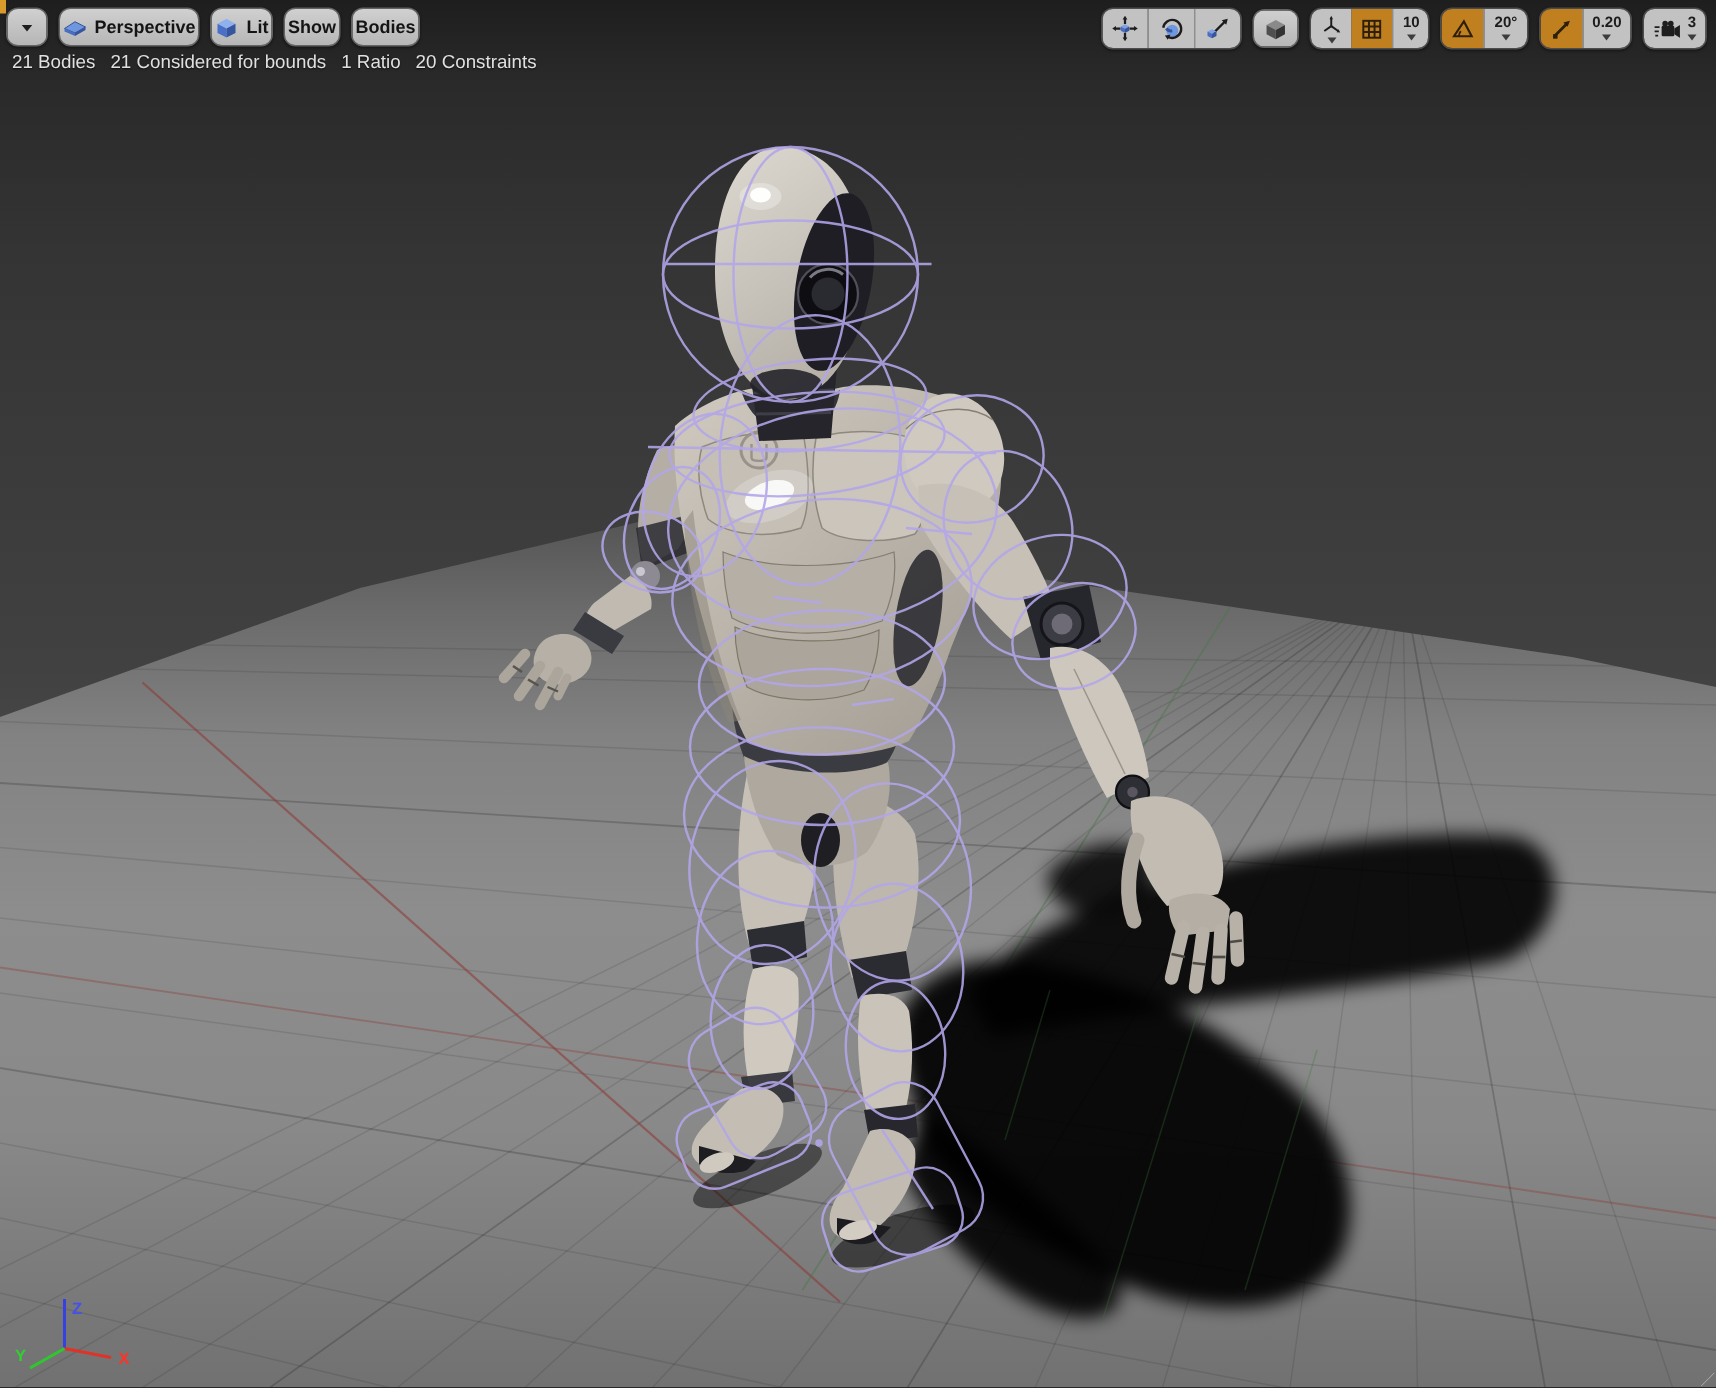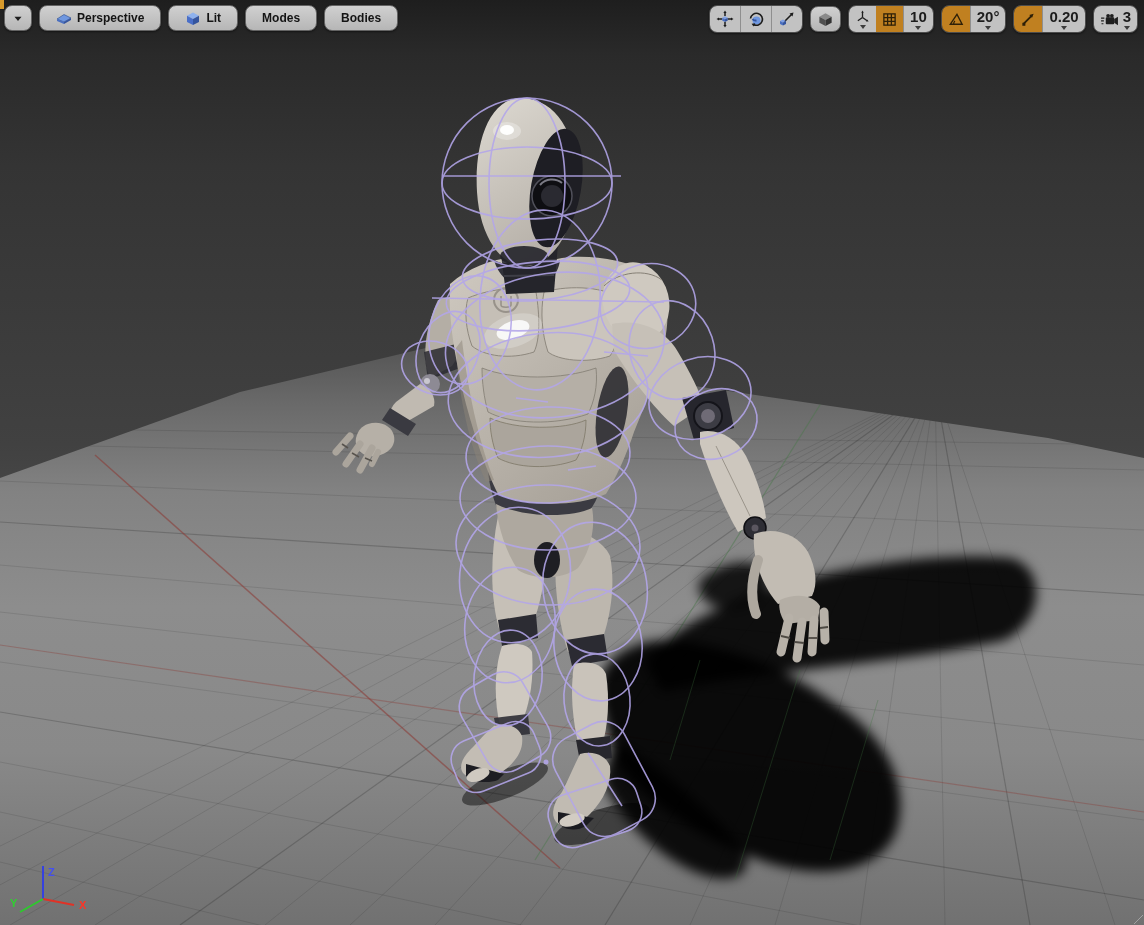--- a/index.html
+++ b/index.html
@@ -4,32 +4,32 @@
 <style>
   html,body{margin:0;padding:0;background:#111;}
   .screen{position:relative;width:1144px;height:925px;overflow:hidden;
           font-family:"Liberation Sans","DejaVu Sans",sans-serif;
           background:linear-gradient(#1e1e1e,#2a2a2a 6%,#343434 18%,#414141 48%,#454545 52%);}
   svg text{font-family:"Liberation Sans","DejaVu Sans",sans-serif;}
 
   
   .toolbar-left{position:absolute;top:5px;left:4px;display:flex;gap:7px;align-items:center;}
   .toolbar-right{position:absolute;top:5px;right:6px;display:flex;gap:7px;align-items:center;}
-  .tbtn{height:24px;display:flex;align-items:center;gap:5px;padding:0 16px;
+  .tbtn{height:24px;display:flex;align-items:center;gap:5px;padding:0 2px;
         background:linear-gradient(#d0d0d0,#b6b6b6);border:1px solid #636363;border-radius:8px;
         color:#141414;font-size:12px;font-weight:700;box-shadow:0 1px 2px rgba(0,0,0,.45);
         cursor:default;white-space:nowrap;}
   .tbtn.icon-only{padding:0 6px;}
   .pill{height:26px;display:flex;align-items:stretch;border:1px solid #4c4c4c;border-radius:8px;
         overflow:hidden;box-shadow:0 1px 2px rgba(0,0,0,.45);}
   .seg{display:flex;align-items:center;justify-content:center;background:#c2c2c2;padding:0 6px;}
   .seg + .seg{border-left:1px solid #8f8f8f;}
   .seg.active{background:#c08020;border-left:none;}
   .seg .col{display:flex;flex-direction:column;align-items:center;justify-content:center;line-height:1;}
-  .val{font-size:15px;font-weight:700;color:#1c1c1c;}
+  .val{font-size:10px;font-weight:700;color:#1c1c1c;}
   .caret{width:0;height:0;border-left:3.5px solid transparent;border-right:3.5px solid transparent;
          border-top:4px solid #3c3c3c;margin-top:2px;}
   .segrow{display:flex;align-items:center;gap:4px;}
 
   
   .status-line{position:absolute;top:34px;left:8px;display:flex;gap:10px;color:#e0e0e0;
                font-size:12.5px;text-shadow:0 1px 1px rgba(0,0,0,.7);}
 
   .focus-corner{position:absolute;top:0;left:0;width:4px;height:9px;background:#d89a2b;}
   .resize-notch{position:absolute;right:1px;bottom:1px;width:9px;height:9px;
@@ -282,21 +282,21 @@
     </div>
     <div class="tbtn">
       <svg width="16" height="16" viewBox="0 0 16 16">
         <polygon points="8,2.5 14,5.8 8,9 2,5.8" fill="#8fb2ee"></polygon>
         <polygon points="2,5.8 8,9 8,15 2,12" fill="#4a6fc8"></polygon>
         <polygon points="14,5.8 8,9 8,15 14,12" fill="#35559e"></polygon>
       </svg>
       <span>Lit</span>
     </div>
     <div class="tbtn">
-      <span>Modes</span>
+      <span>Show</span>
     </div>
     <div class="tbtn">
       <span>Bodies</span>
     </div>
   </div>
 
   <div class="toolbar-right">
     <div class="pill">
       <div class="seg">
         <svg width="18" height="18" viewBox="0 0 18 18">
@@ -421,16 +421,22 @@
           </svg>
           <div class="col">
             <span class="val">3</span>
             <div class="caret"></div>
           </div>
         </div>
       </div>
     </div>
   </div>
 
+  <div class="status-line">
+    <span>21 Bodies</span>
+    <span>21 Considered for bounds</span>
+    <span>1 Ratio</span>
+    <span>20 Constraints</span>
+  </div>
 
   <div class="focus-corner"></div>
   <div class="resize-notch"></div>
 </div>
 
 </body></html>

